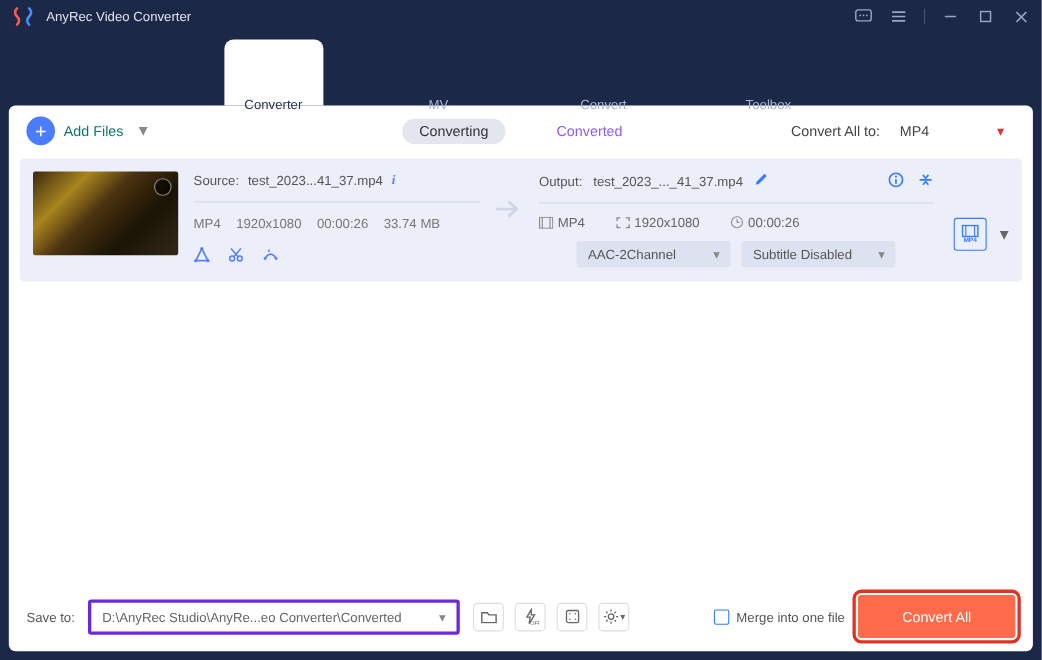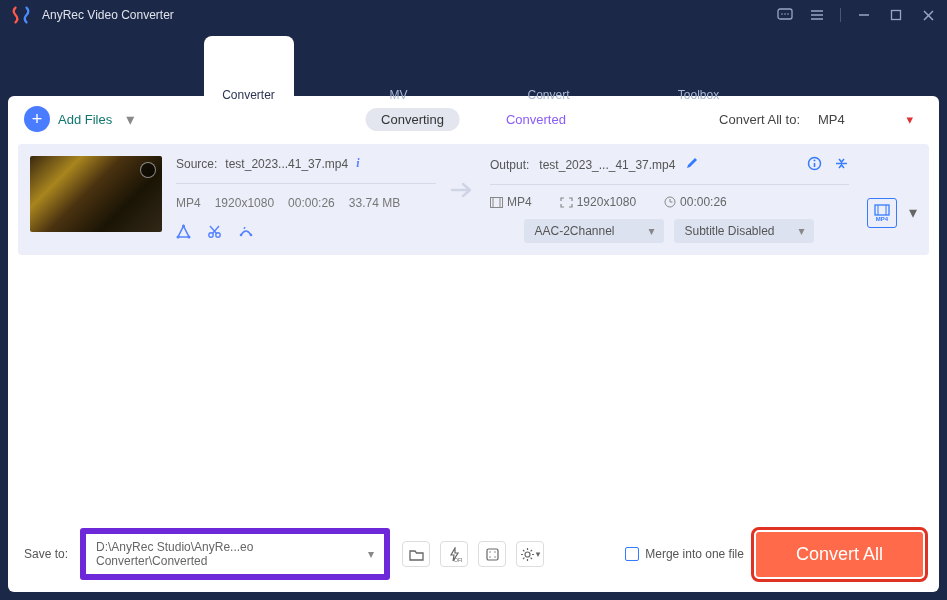--- a/index.html
+++ b/index.html
@@ -59,26 +59,26 @@
     .out-meta { display: flex; gap: 28px; align-items: center; font-size: 12px; color: #666; border-top: 1px solid #d5d9e8; padding-top: 10px; }
     .out-meta span svg { vertical-align: -2px; margin-right: 4px; }
     .mini-selects { display: flex; gap: 10px; justify-content: center; }
     .mini-sel { background: #dde2f0; padding: 5px 10px; border-radius: 3px; font-size: 12px; color: #555; display: flex; align-items: center; justify-content: space-between; cursor: pointer; width: 140px; }
     .mini-sel .caret-down { color: #888; }
 
     .mp4-block { display: flex; align-items: center; gap: 6px; padding-top: 26px; }
     .mp4-badge { width: 30px; height: 30px; border: 1.5px solid #357bff; border-radius: 3px; display: flex; flex-direction: column; align-items: center; justify-content: center; color: #357bff; cursor: pointer; }
 
     .footer { margin-top: auto; padding: 12px 16px; display: flex; align-items: center; gap: 12px; font-size: 12px; color: #555; }
-    .save-path { width: 310px; padding: 6px 10px; border: 6px solid #6d28d9; border-radius: 3px; display: flex; align-items: center; justify-content: space-between; color: #666; }
+    .save-path { width: 338px; padding: 6px 10px; border: 3px solid #6d28d9; border-radius: 3px; display: flex; align-items: center; justify-content: space-between; color: #666; text-align: right; }
     .f-icons { display: flex; gap: 10px; }
     .fbtn { width: 28px; height: 26px; border: 1px solid #ddd; border-radius: 4px; display: flex; align-items: center; justify-content: center; color: #666; cursor: pointer; }
     .merge { margin-left: auto; display: flex; align-items: center; gap: 6px; }
     .checkbox { width: 14px; height: 14px; border: 1.5px solid #357bff; border-radius: 2px; }
-    .convert-all { background: #ff6b4a; color: #fff; padding: 12px 40px; font-size: 18px; border-radius: 3px; cursor: pointer; border: none; outline: 3px solid #e03222; outline-offset: 2px; }
+    .convert-all { background: #ff6b4a; color: #fff; padding: 12px 40px; font-size: 13px; border-radius: 3px; cursor: pointer; border: none; outline: 3px solid #e03222; outline-offset: 2px; }
   </style>
 </head>
 <body>
 
 <div class="titlebar">
   <div class="logo">
     <svg viewBox="0 0 24 24" width="22" height="22">
         <path d="M6 4 Q2 8 6 12 Q10 16 6 20" stroke="#ff5a4a" stroke-width="2.5" fill="none" stroke-linecap="round"></path>
         <path d="M18 4 Q22 8 18 12 Q14 16 18 20" stroke="#4a8cff" stroke-width="2.5" fill="none" stroke-linecap="round"></path>
       </svg>

